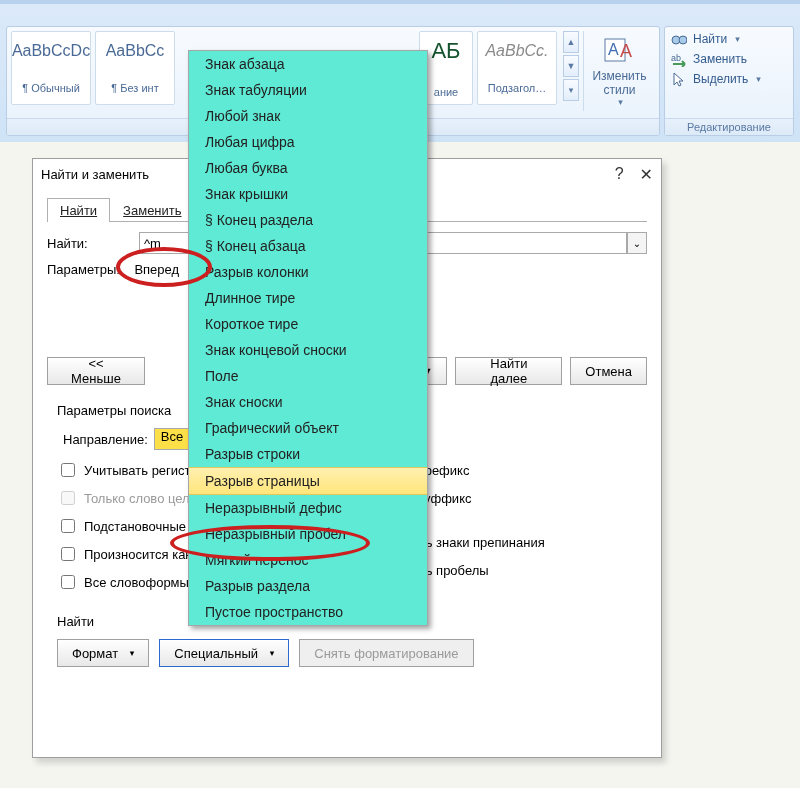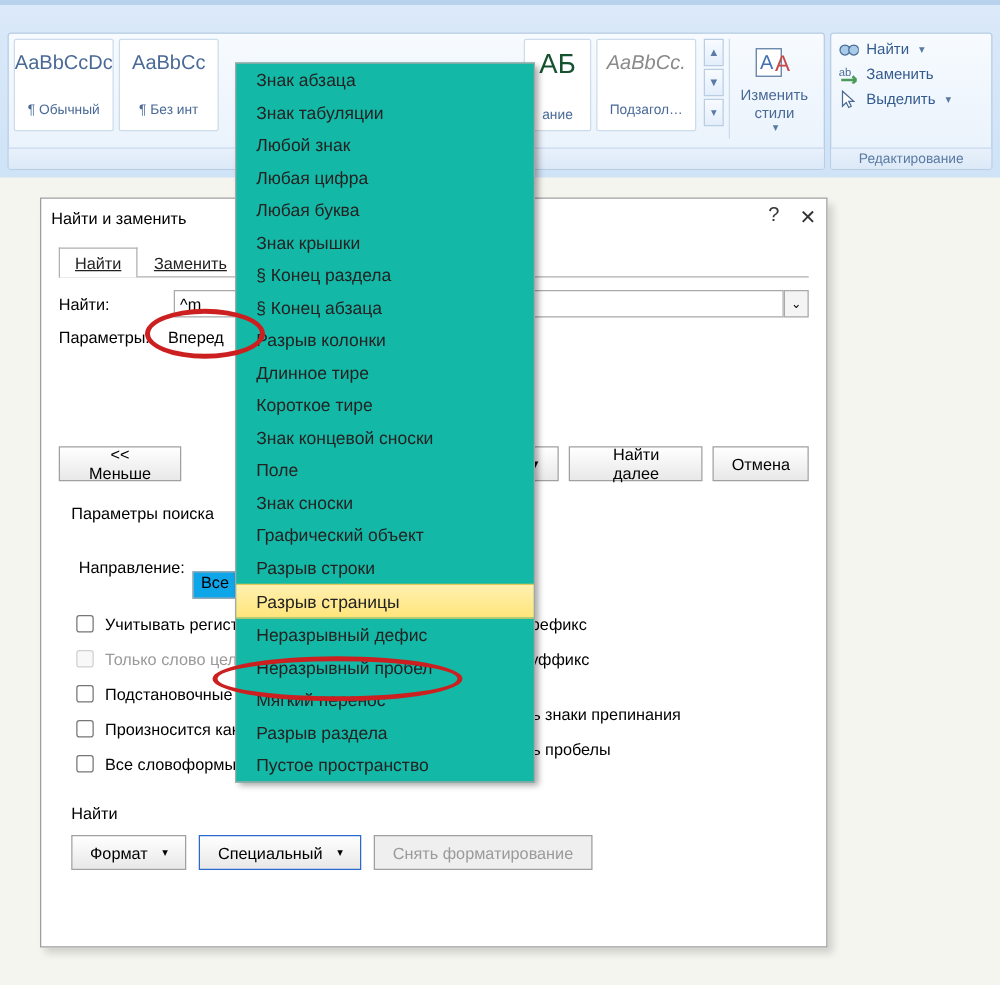--- a/index.html
+++ b/index.html
@@ -141,37 +141,37 @@
   .btn.disabled { color:#9a9a9a; background:#efefef; cursor:default; }
   .btn .tri { font-size:9px; }
 
   .search-params {
     margin-top: 8px;
     padding: 10px 10px;
     position:relative;
   }
   .search-params .legend { font-size:13px; margin-bottom:10px; }
   .dir-row { display:flex; align-items:center; gap:6px; font-size:13px; margin:10px 0 10px 6px; }
-  .dir-select { height:22px; border:1px solid #a9a9a9; background:#0ea5e9; padding:0 18px 0 6px; font-size:13px; cursor:pointer;margin-top:29px; }
+  .dir-select { height:22px; border:1px solid #a9a9a9; background:#fde047; padding:0 18px 0 6px; font-size:13px; cursor:pointer; }
   .chk-cols { display:flex; gap: 100px; }
   .chk-col { display:flex; flex-direction:column; gap:8px; font-size:13px; }
   .chk { display:flex; align-items:center; gap:6px; }
   .chk input { width:14px; height:14px; }
   .chk.disabled { color:#9a9a9a; }
 
   .find-footer-label { font-size:13px; margin-top: 22px; }
   .footer-btns { display:flex; gap:10px; margin-top:10px; }
 
   
   .special-menu {
     position: absolute;
     top: 50px;
     left: 188px;
     width: 240px;
-    background:#14b8a6;
+    background:#5eead4;
     border: 1px solid #a6a6a6;
     box-shadow: 3px 3px 5px rgba(0,0,0,0.35);
     z-index: 50;
   }
   .special-menu .mi {
     padding: 5px 16px;
     font-size: 14px;
     color:#222;
     cursor:pointer;
     white-space:nowrap;

